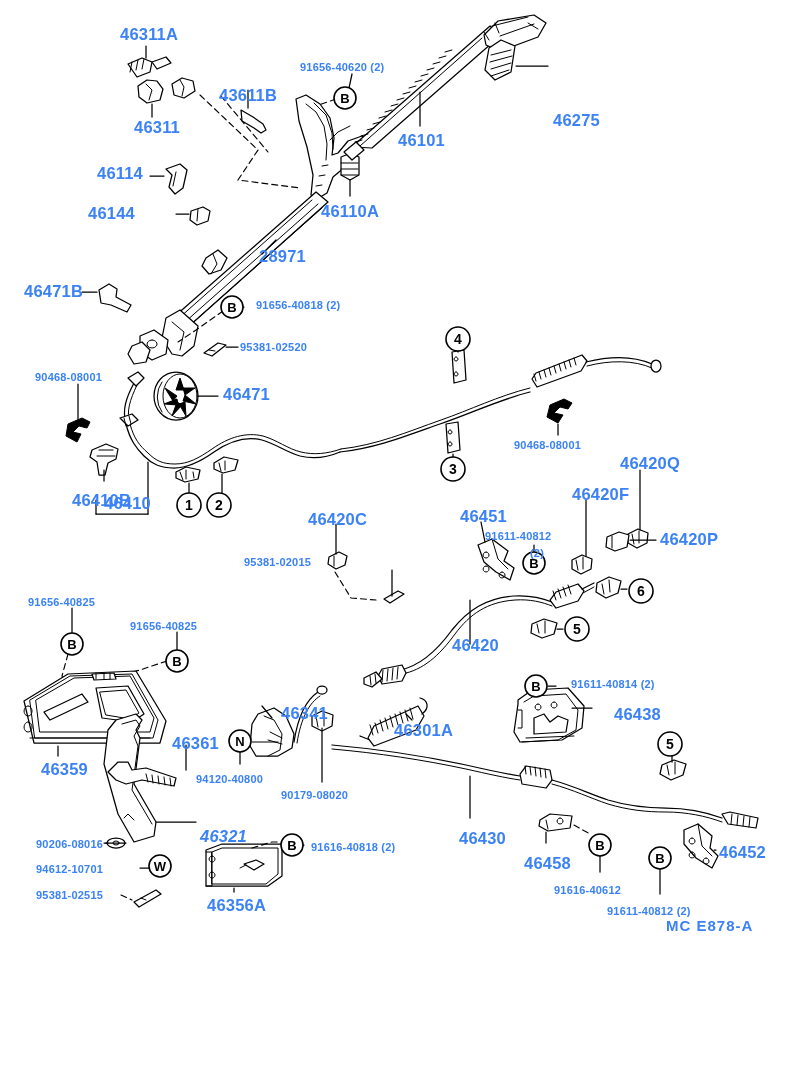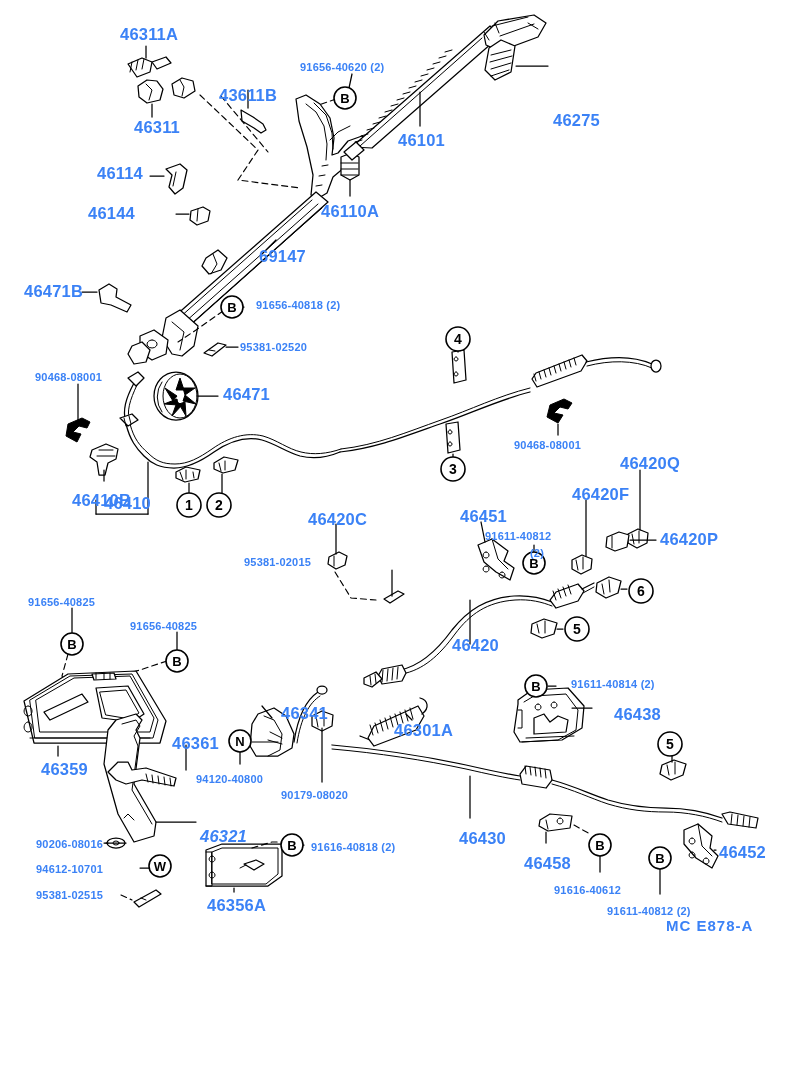--- a/index.html
+++ b/index.html
@@ -522,21 +522,21 @@
   <div id="label-layer">
       <div class="lbl big" style="left: 120px; top: 26px;">46311A</div>
       <div class="lbl mid" style="left: 300px; top: 62px;">91656-40620 (2)</div>
       <div class="lbl big" style="left: 553px; top: 76px; margin-top: 36px;">46275</div>
       <div class="lbl big" style="left: 219px; top: 87px;">43611B</div>
       <div class="lbl big" style="left: 134px; top: 119px;">46311</div>
       <div class="lbl big" style="left: 398px; top: 132px; text-align: center;">46101</div>
       <div class="lbl big" style="left: 97px; top: 165px;">46114</div>
       <div class="lbl big" style="left: 321px; top: 203px;">46110A</div>
       <div class="lbl big" style="left: 88px; top: 205px;">46144</div>
-      <div class="lbl big" style="left: 259px; top: 248px;">69147</div>
+      <div class="lbl big" style="left: 259px; top: 248px;">28971</div>
       <div class="lbl big" style="left: 24px; top: 283px;">46471B</div>
       <div class="lbl mid" style="left: 256px; top: 300px;">91656-40818 (2)</div>
       <div class="lbl mid" style="left: 240px; top: 342px;">95381-02520</div>
       <div class="lbl mid" style="left: 35px; top: 372px;">90468-08001</div>
       <div class="lbl big" style="left: 223px; top: 386px;">46471</div>
       <div class="lbl mid" style="left: 514px; top: 440px;">90468-08001</div>
       <div class="lbl big" style="left: 620px; top: 455px;">46420Q</div>
       <div class="lbl big" style="left: 72px; top: 492px;">46410B</div>
       <div class="lbl big" style="left: 572px; top: 486px;">46420F</div>
       <div class="lbl big" style="left: 104px; top: 495px;">46410</div>

